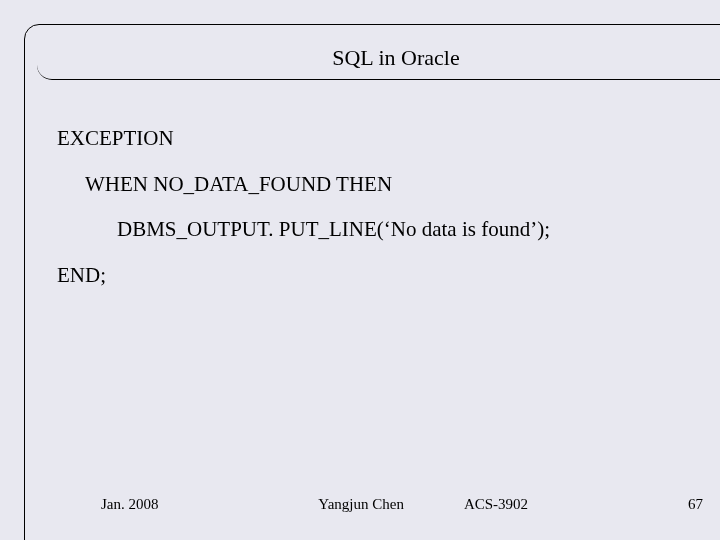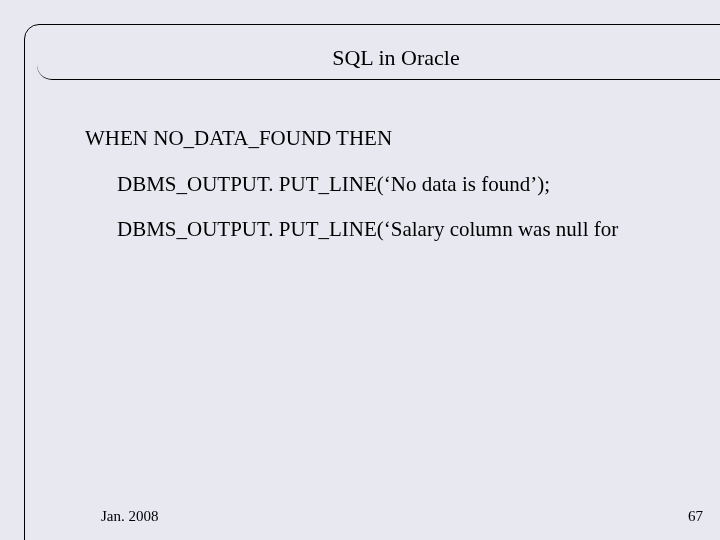--- a/index.html
+++ b/index.html
@@ -40,21 +40,26 @@
     .footer-center { display: flex; gap: 36px; }
   </style>
 </head>
 <body>
 
 <div class="header">
   <span>SQL in Oracle</span>
 </div>
 
 <div class="content">
+  <div class="line0">EXCEPTION</div>
   <div class="line1">WHEN NO_DATA_FOUND THEN</div>
   <div class="line2">DBMS_OUTPUT. PUT_LINE(‘No data is found’);</div>
-  <div class="line2">DBMS_OUTPUT. PUT_LINE(‘Salary column was null for</div>
+  <div class="line0">END;</div>
 </div>
 
 <div class="footer">
   <span>Jan. 2008</span>
+  <span class="footer-center">
+    <span>Yangjun Chen</span>
+    <span>ACS-3902</span>
+  </span>
   <span>67</span>
 </div>
 
 </body></html>

